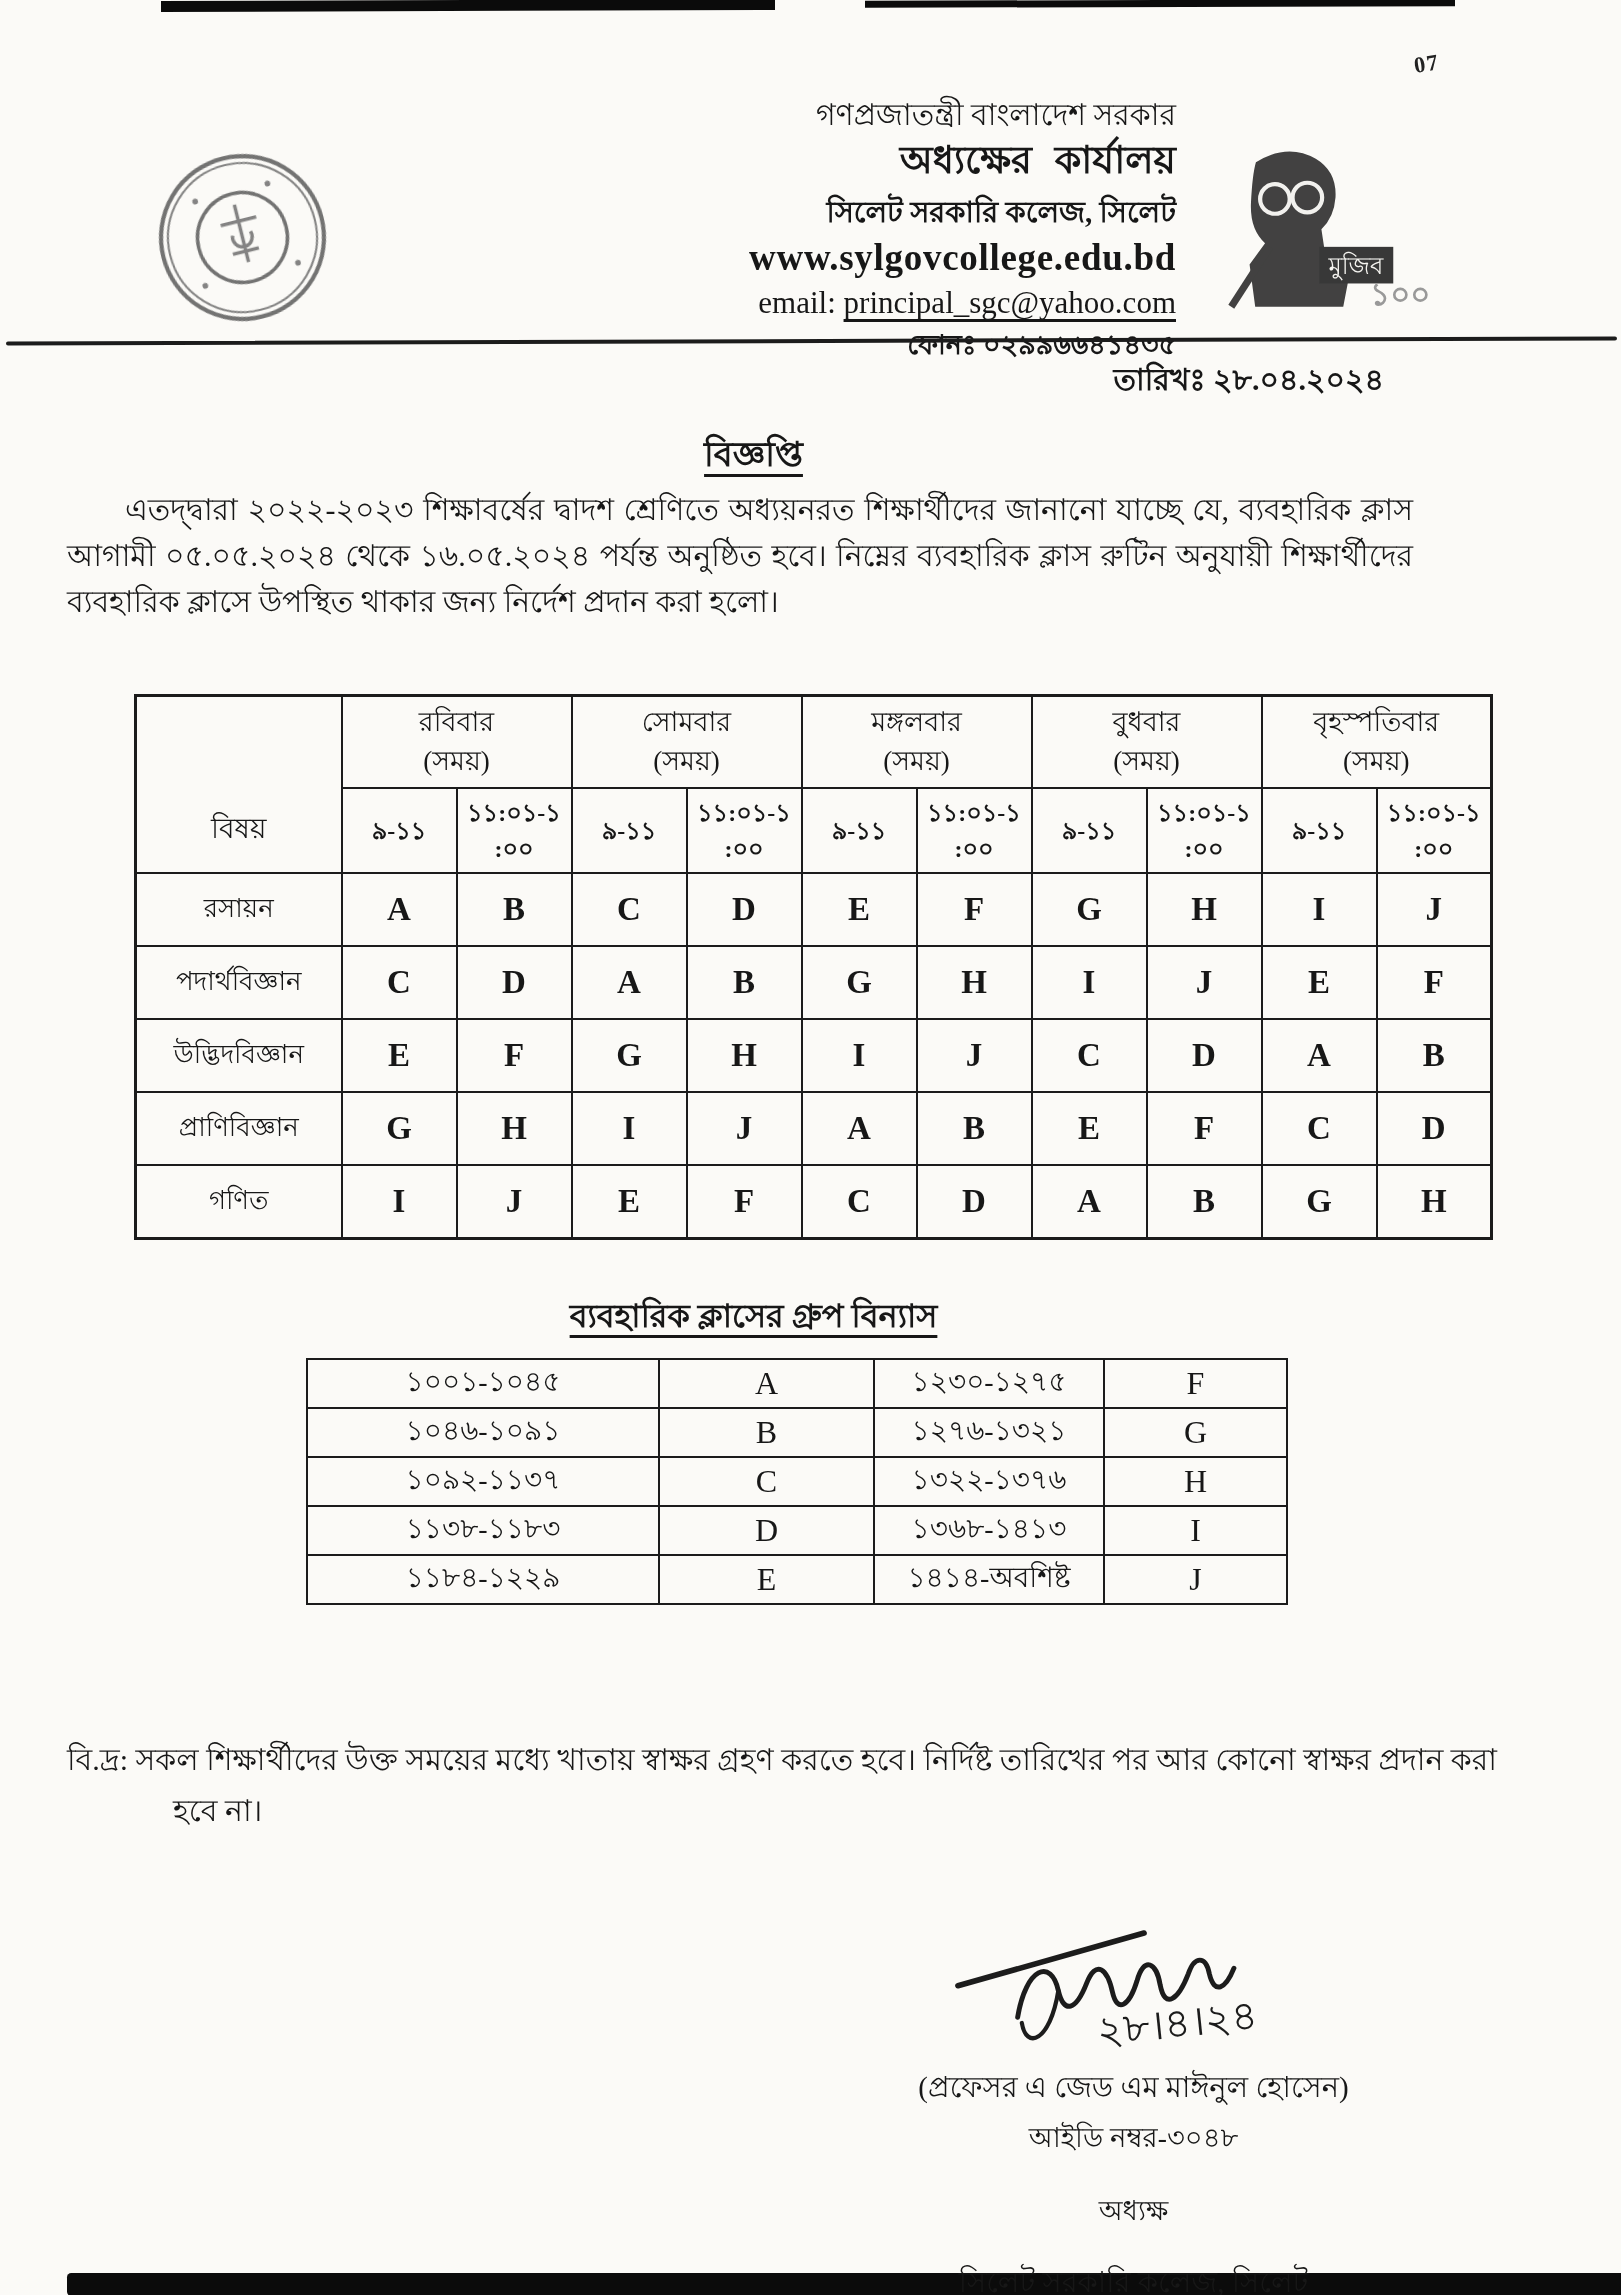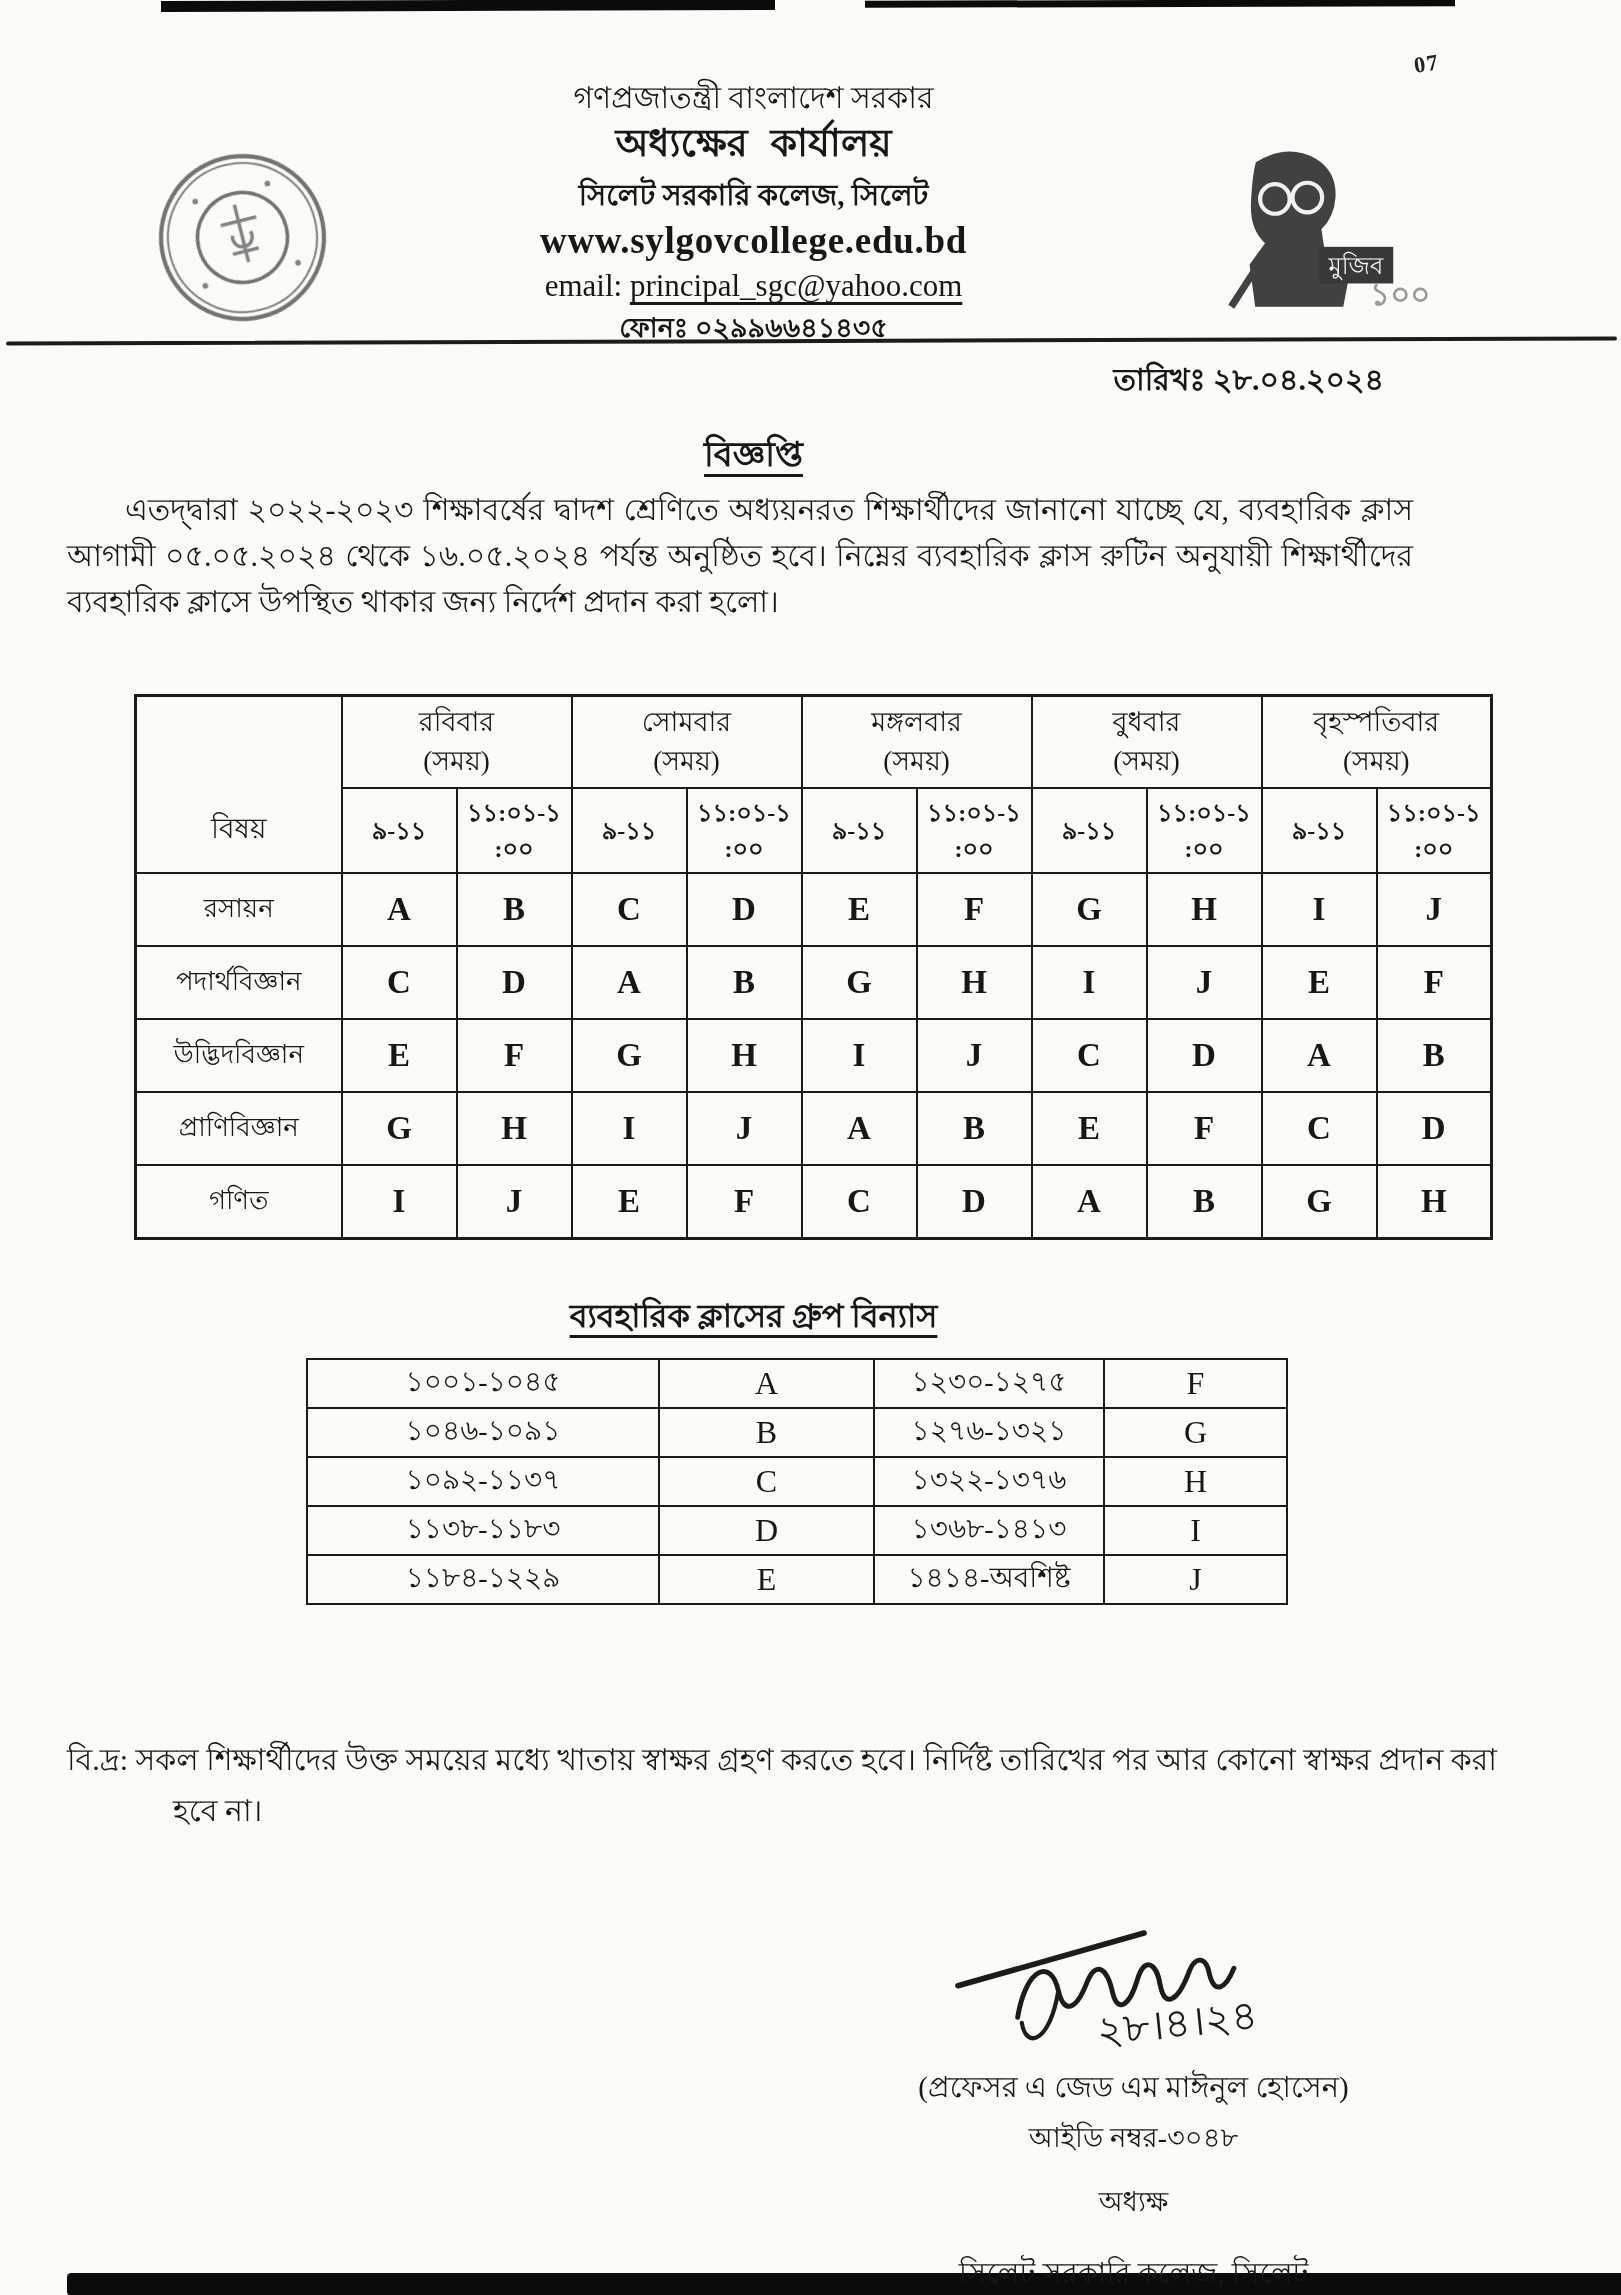--- a/index.html
+++ b/index.html
@@ -11,21 +11,21 @@
   
   .scan-bar { position:absolute; background:#0b0b0b; }
   .bar-top-1 { left:161px; top:0; width:614px; height:10.6px; transform:rotate(-0.2deg); }
   .bar-top-2 { left:865px; top:0; width:590px; height:7px; transform:rotate(-0.15deg); }
   .bar-bottom { left:67px; top:2273px; width:1555px; height:22.5px; border-radius:4.2px 0 0 4.2px; }
 
   .page-number { position:absolute; top:51px; left:1414px; font-size:22.5px; font-weight:bold;
     transform:rotate(-9deg); letter-spacing:1.4px; color:#222; }
 
   
-  .header { position:absolute; top:79px; left:331px; width:845px; text-align:center; line-height:1.25; }
+  .header { position:absolute; top:96px; left:331px; width:845px; text-align:right; line-height:1.25; }
   .h-govt    { font-size:30px; }
   .h-office  { font-size:38px; font-weight:bold; margin-top:5.6px;font-family:Liberation Mono, monospace; }
   .h-college { font-size:29px; font-weight:bold; margin-top:7px; }
   .h-web     { font-size:37px; font-weight:bold; margin-top:5.6px; letter-spacing:0.7px; }
   .h-email   { font-size:31px; font-weight:normal; margin-top:2.8px; }
   .h-email .u{ text-decoration:underline; text-underline-offset:5.6px; }
   .h-phone   { font-size:27px; font-weight:bold; margin-top:6px; }
 
   .seal { position:absolute; top:149px; left:156px; width:173px; height:177px;
     transform:rotate(-14deg); opacity:.82; filter:blur(0.4px); }
@@ -75,21 +75,21 @@
 
   .note { position:absolute; top:1734px; left:67px; width:1355px; font-size:30px; line-height:51px;
     padding-left:106px; text-indent:-106px; }
 
   
   .sig-block { position:absolute; top:1912px; left:806px; width:655px; text-align:center; }
   .sig-draw { position:relative; height:151px; }
   .sig-draw svg { position:absolute; left:127px; top:0; }
   .sig-name { font-size:29px; margin-top:1.4px; }
   .sig-id   { font-size:27.5px; margin-top:4px; }
-  .sig-role { font-size:27.5px; margin-top:18px; }
+  .sig-role { font-size:27.5px; margin-top:27px; }
   .sig-inst { font-size:29px; margin-top:22.5px; }
 </style>
 </head>
 <body>
 
 <div class="page">
 
   <div class="scan-bar bar-top-1"></div>
   <div class="scan-bar bar-top-2"></div>
   <div class="scan-bar bar-bottom"></div>

